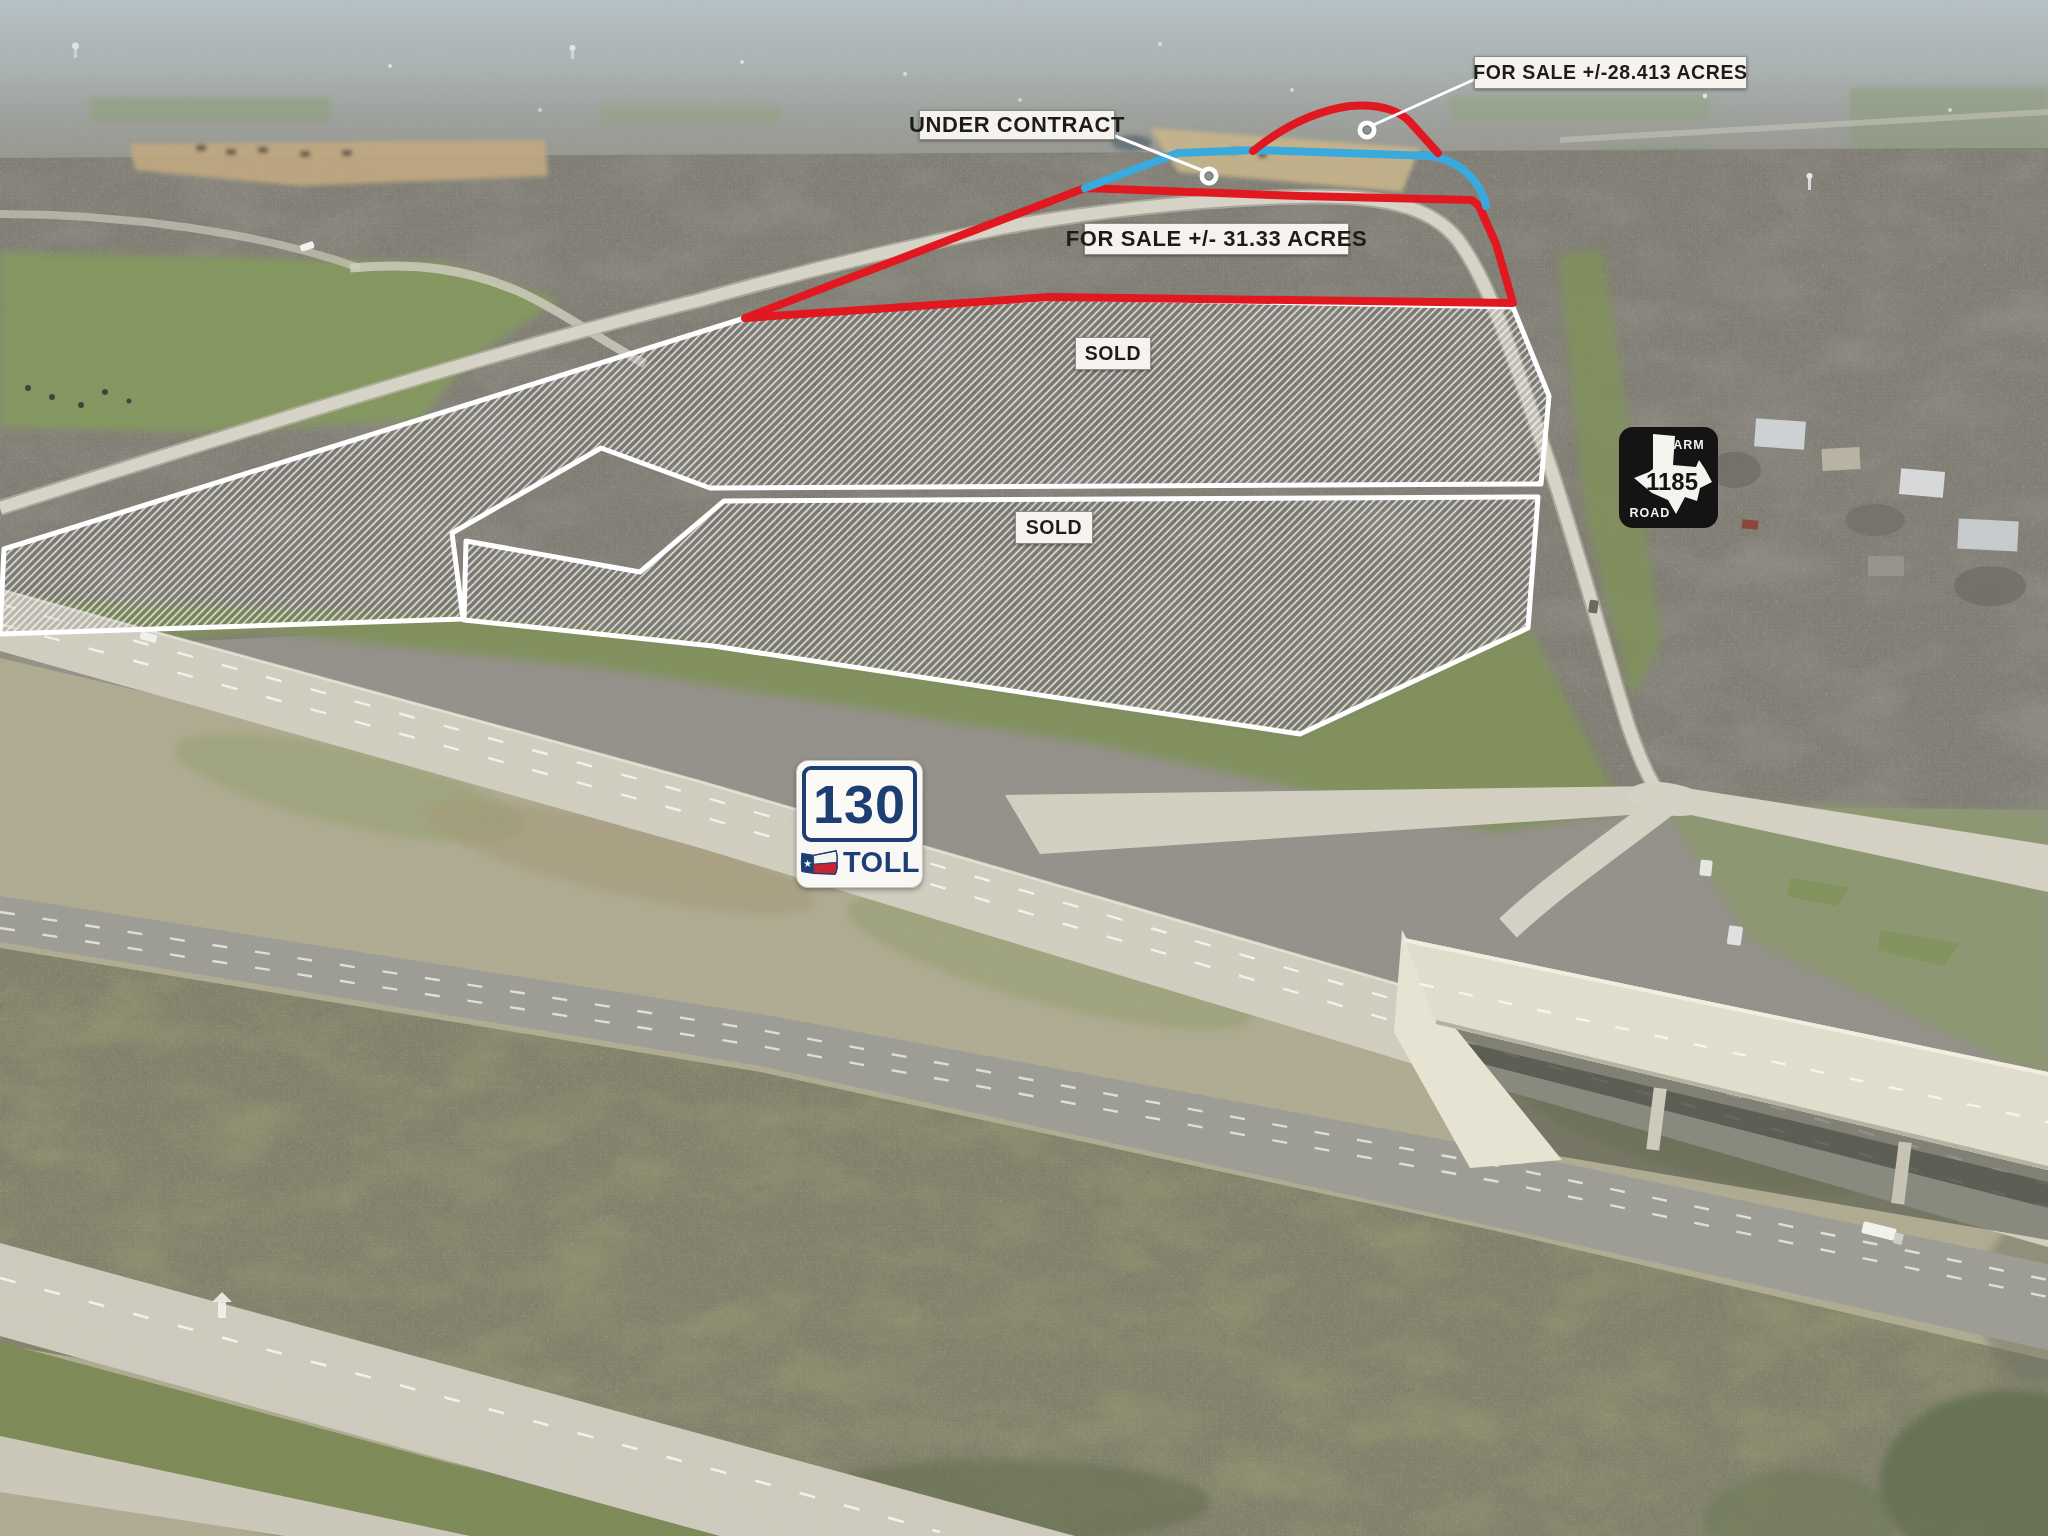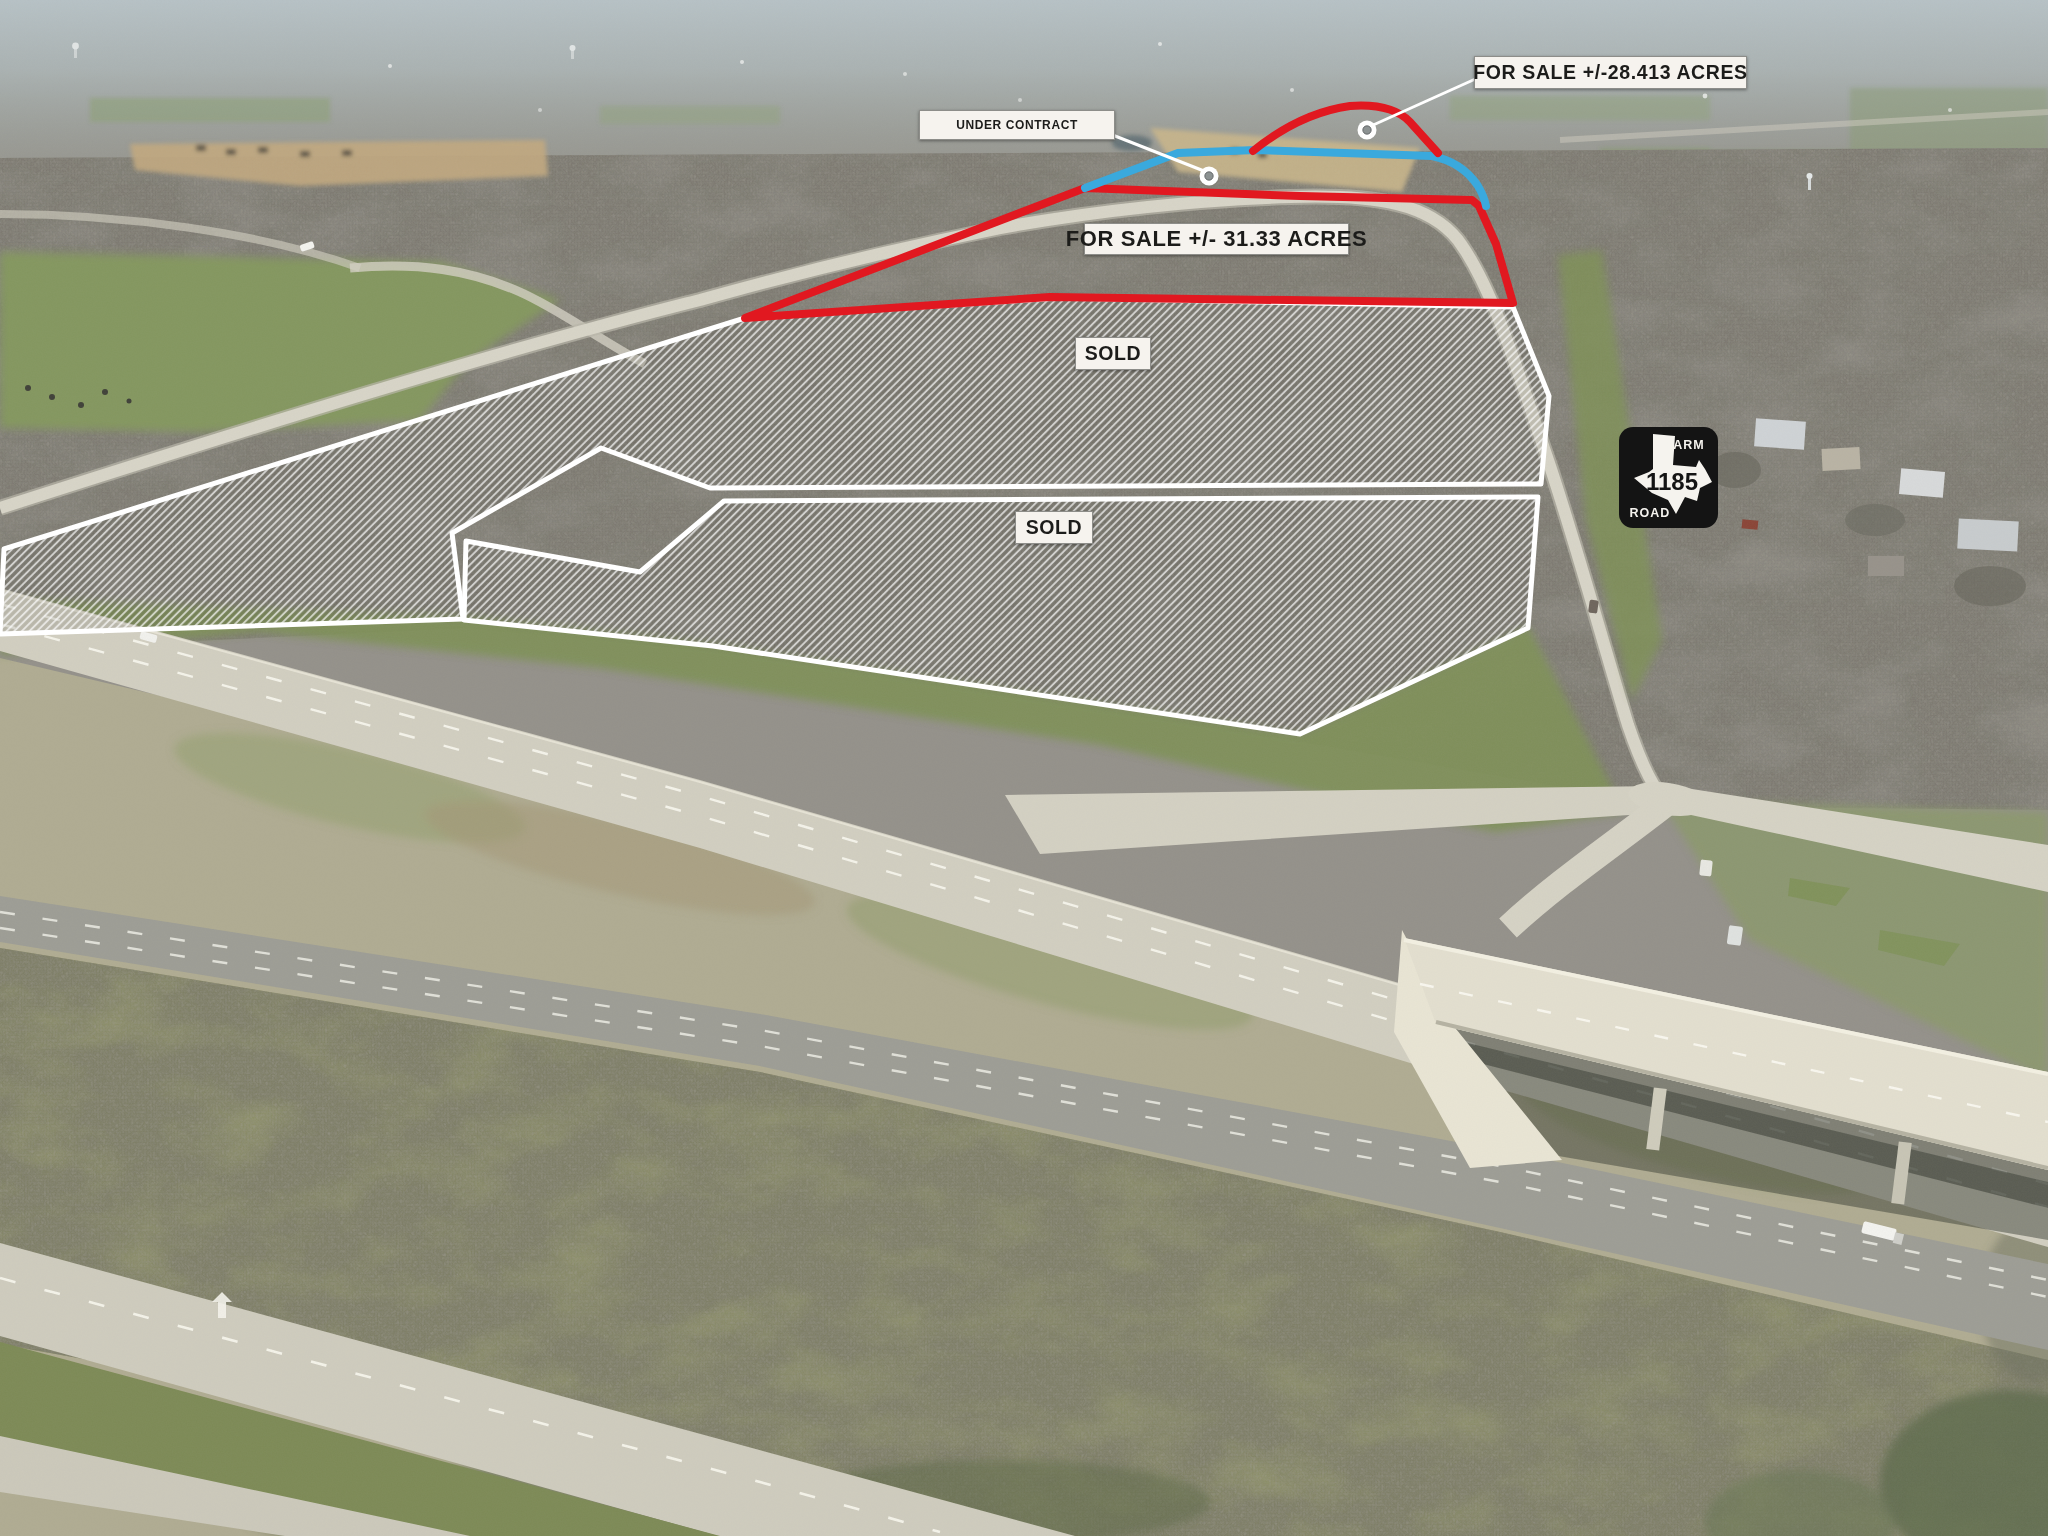--- a/index.html
+++ b/index.html
@@ -271,32 +271,47 @@
       </g>
       <g>
         <circle cx="1367" cy="130" r="9.5" fill="#ffffff"></circle>
         <circle cx="1367" cy="130" r="4.2" fill="#8c9292" stroke="#55585a" stroke-width="0.8"></circle>
       </g>
     </g>
   </svg>
 
   <div class="tag" id="lbl-forsale-small" style="left:1474px;top:56px;width:271px;height:31px;font-size:19.5px;">FOR SALE +/-28.413 ACRES</div>
 
-  <div class="tag" id="lbl-undercontract" style="left:919px;top:110px;width:194px;height:28px;font-size:12px;">UNDER CONTRACT</div>
+  <div class="tag" id="lbl-undercontract" style="left:919px;top:110px;width:194px;height:28px;font-size:22px;">UNDER CONTRACT</div>
 
   <div class="tag" id="lbl-forsale-main" style="left:1084px;top:223px;width:263px;height:30px;font-size:22px;">FOR SALE +/- 31.33 ACRES</div>
 
   <div class="tag" id="lbl-sold-upper" style="left:1075px;top:337px;width:74px;height:31px;font-size:19.5px;">SOLD</div>
 
   <div class="tag" id="lbl-sold-lower" style="left:1015px;top:511px;width:76px;height:31px;font-size:19.5px;">SOLD</div>
 
   <div id="shield-fm">
     <svg viewBox="0 0 99 101" width="99" height="101">
       <rect x="0" y="0" width="99" height="101" rx="14" fill="#141414"></rect>
       <path d="M34 7 L56 9 L54 38 L77 40 L80 33 L86 42 L93 55 L81 61 L78 74 L66 70 L57 87 L49 73 L33 66 L15 51 L30 45 L34 42 Z" fill="#f5f3ee"></path>
       <text x="66" y="22" text-anchor="middle" fill="#f5f3ee" font-size="12.5" font-weight="bold" letter-spacing="1" font-family="Liberation Sans, DejaVu Sans, sans-serif">FARM</text>
       <text x="53" y="63" text-anchor="middle" fill="#141414" font-size="24" font-weight="bold" font-family="Liberation Sans, DejaVu Sans, sans-serif">1185</text>
       <text x="31" y="90" text-anchor="middle" fill="#f5f3ee" font-size="12.5" font-weight="bold" letter-spacing="1" font-family="Liberation Sans, DejaVu Sans, sans-serif">ROAD</text>
     </svg>
   </div>
 
+  <div id="shield-toll">
+    <div class="num-box">
+      <span>130</span>
+    </div>
+    <div class="toll-row">
+      <svg viewBox="0 0 44 30" width="40" height="27">
+        <path d="M3,5 Q2,15 3,25 L16,27 L16,7 Z" fill="#1d3e73"></path>
+        <path d="M16,7 L41,2 Q43,8 42,15 L16,17 Z" fill="#f6f4ef" stroke="#1d3e73" stroke-width="1"></path>
+        <path d="M16,17 L42,15 Q43,22 40,28 L16,27 Z" fill="#c62433" stroke="#1d3e73" stroke-width="1"></path>
+        <path d="M3,5 Q2,15 3,25 L16,27 L40,28 Q43,22 42,15 Q43,8 41,2 L16,7 Z" fill="none" stroke="#1d3e73" stroke-width="1.4"></path>
+        <text x="9.5" y="20" text-anchor="middle" font-size="11" fill="#ffffff">★</text>
+      </svg>
+      <span class="word">TOLL</span>
+    </div>
+  </div>
 
 </div>
 
 </body></html>

